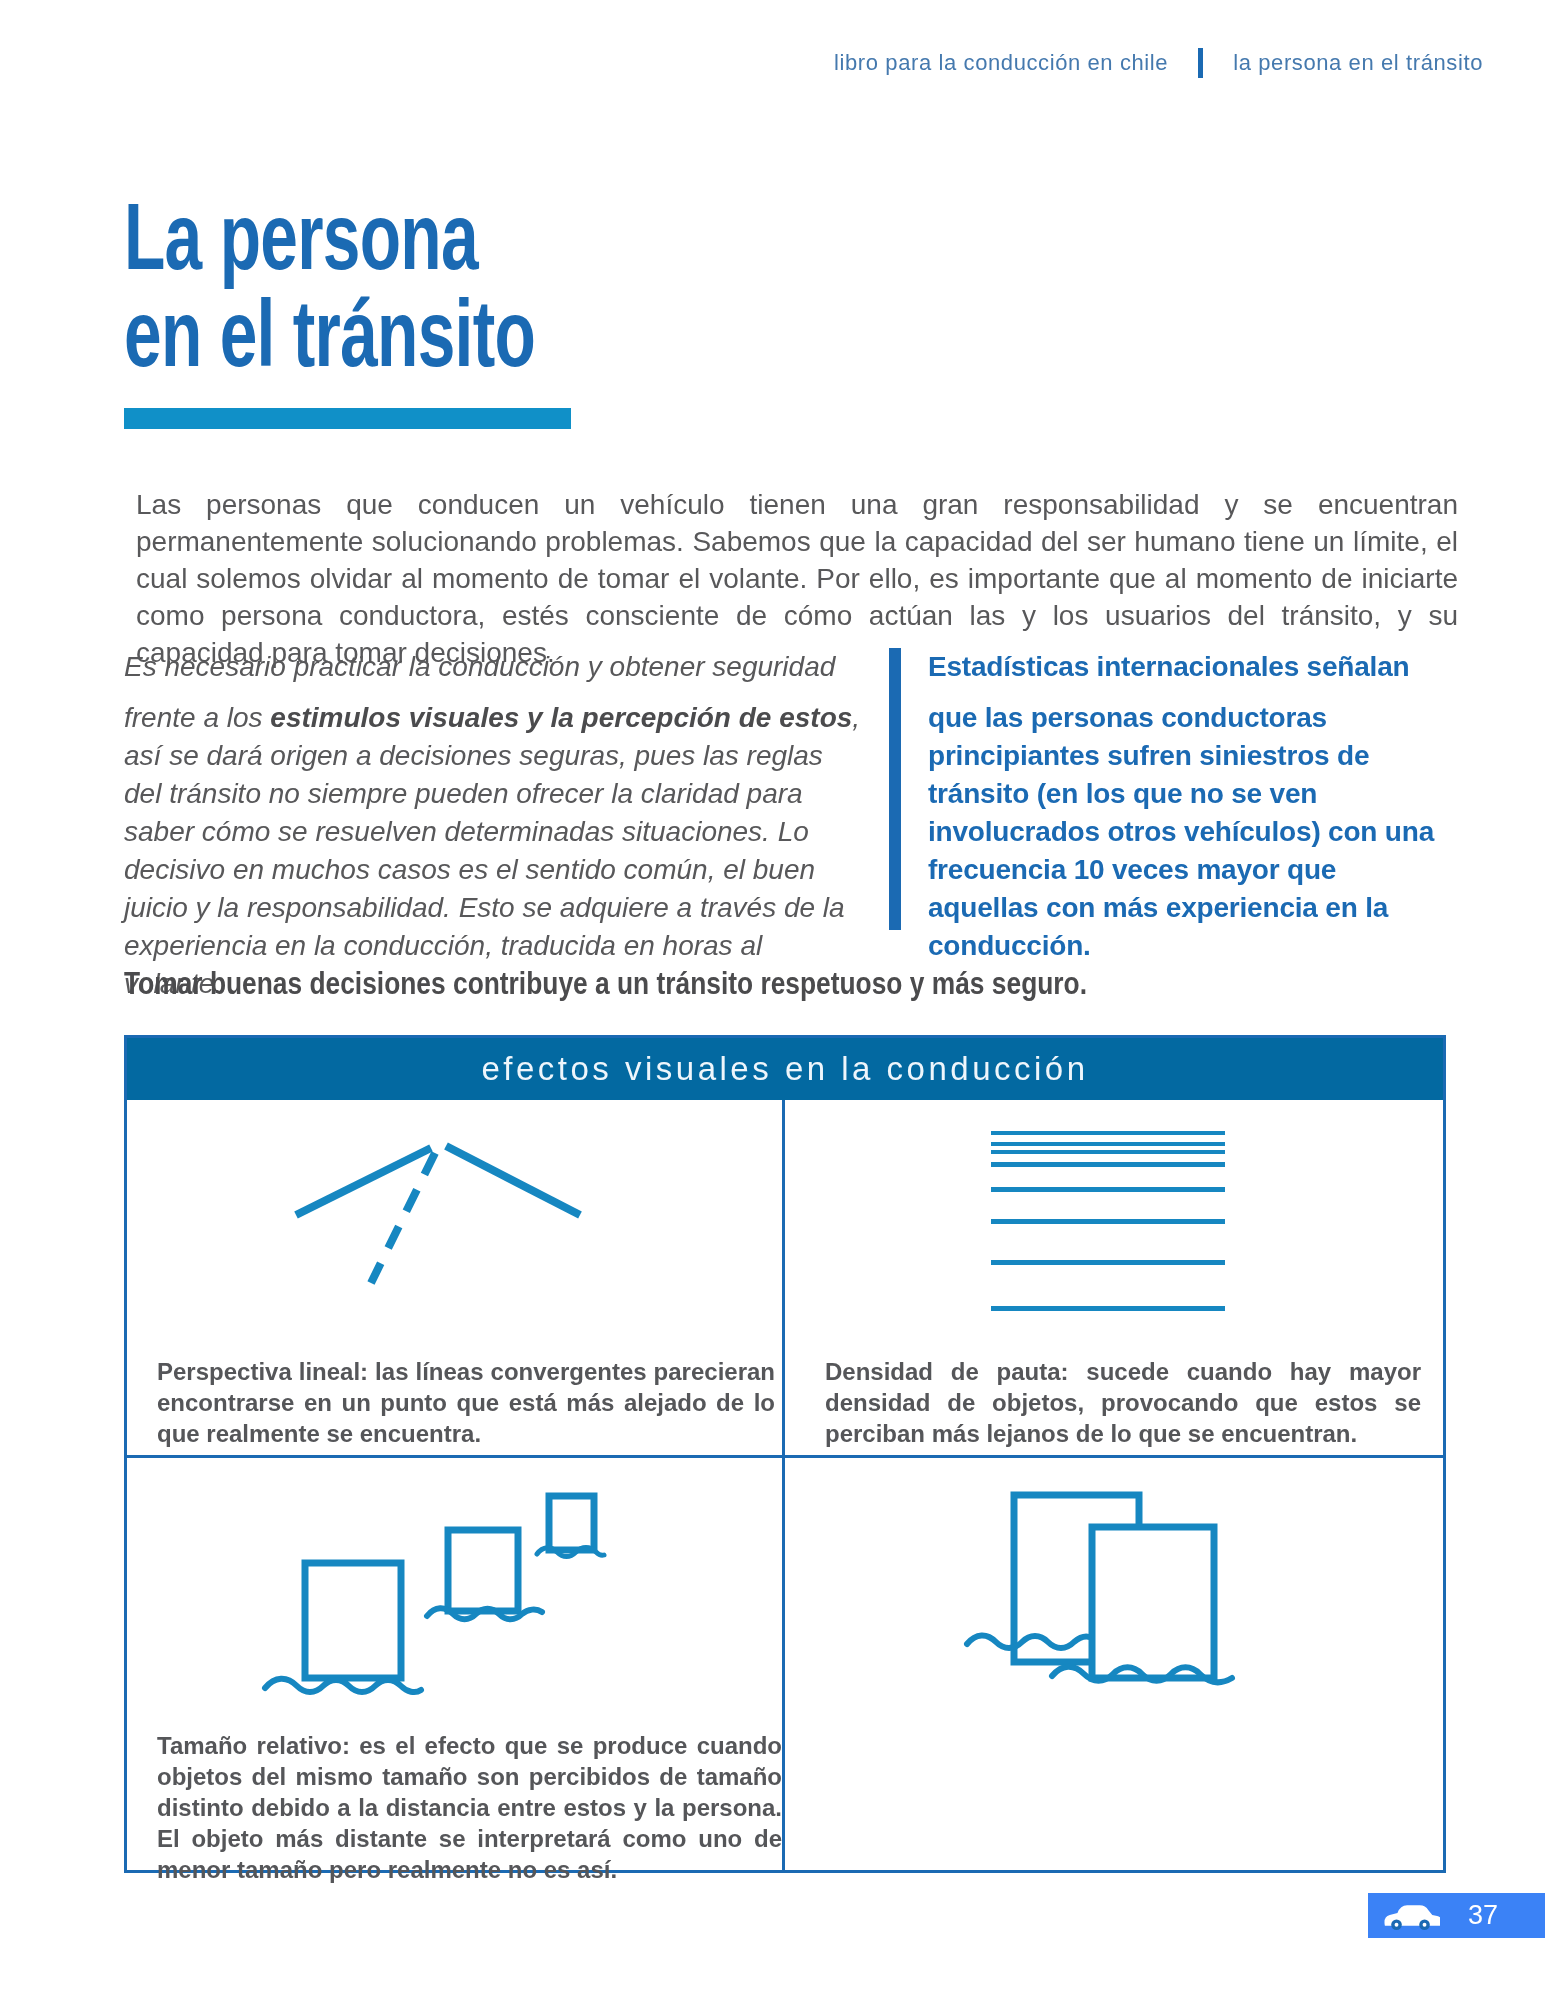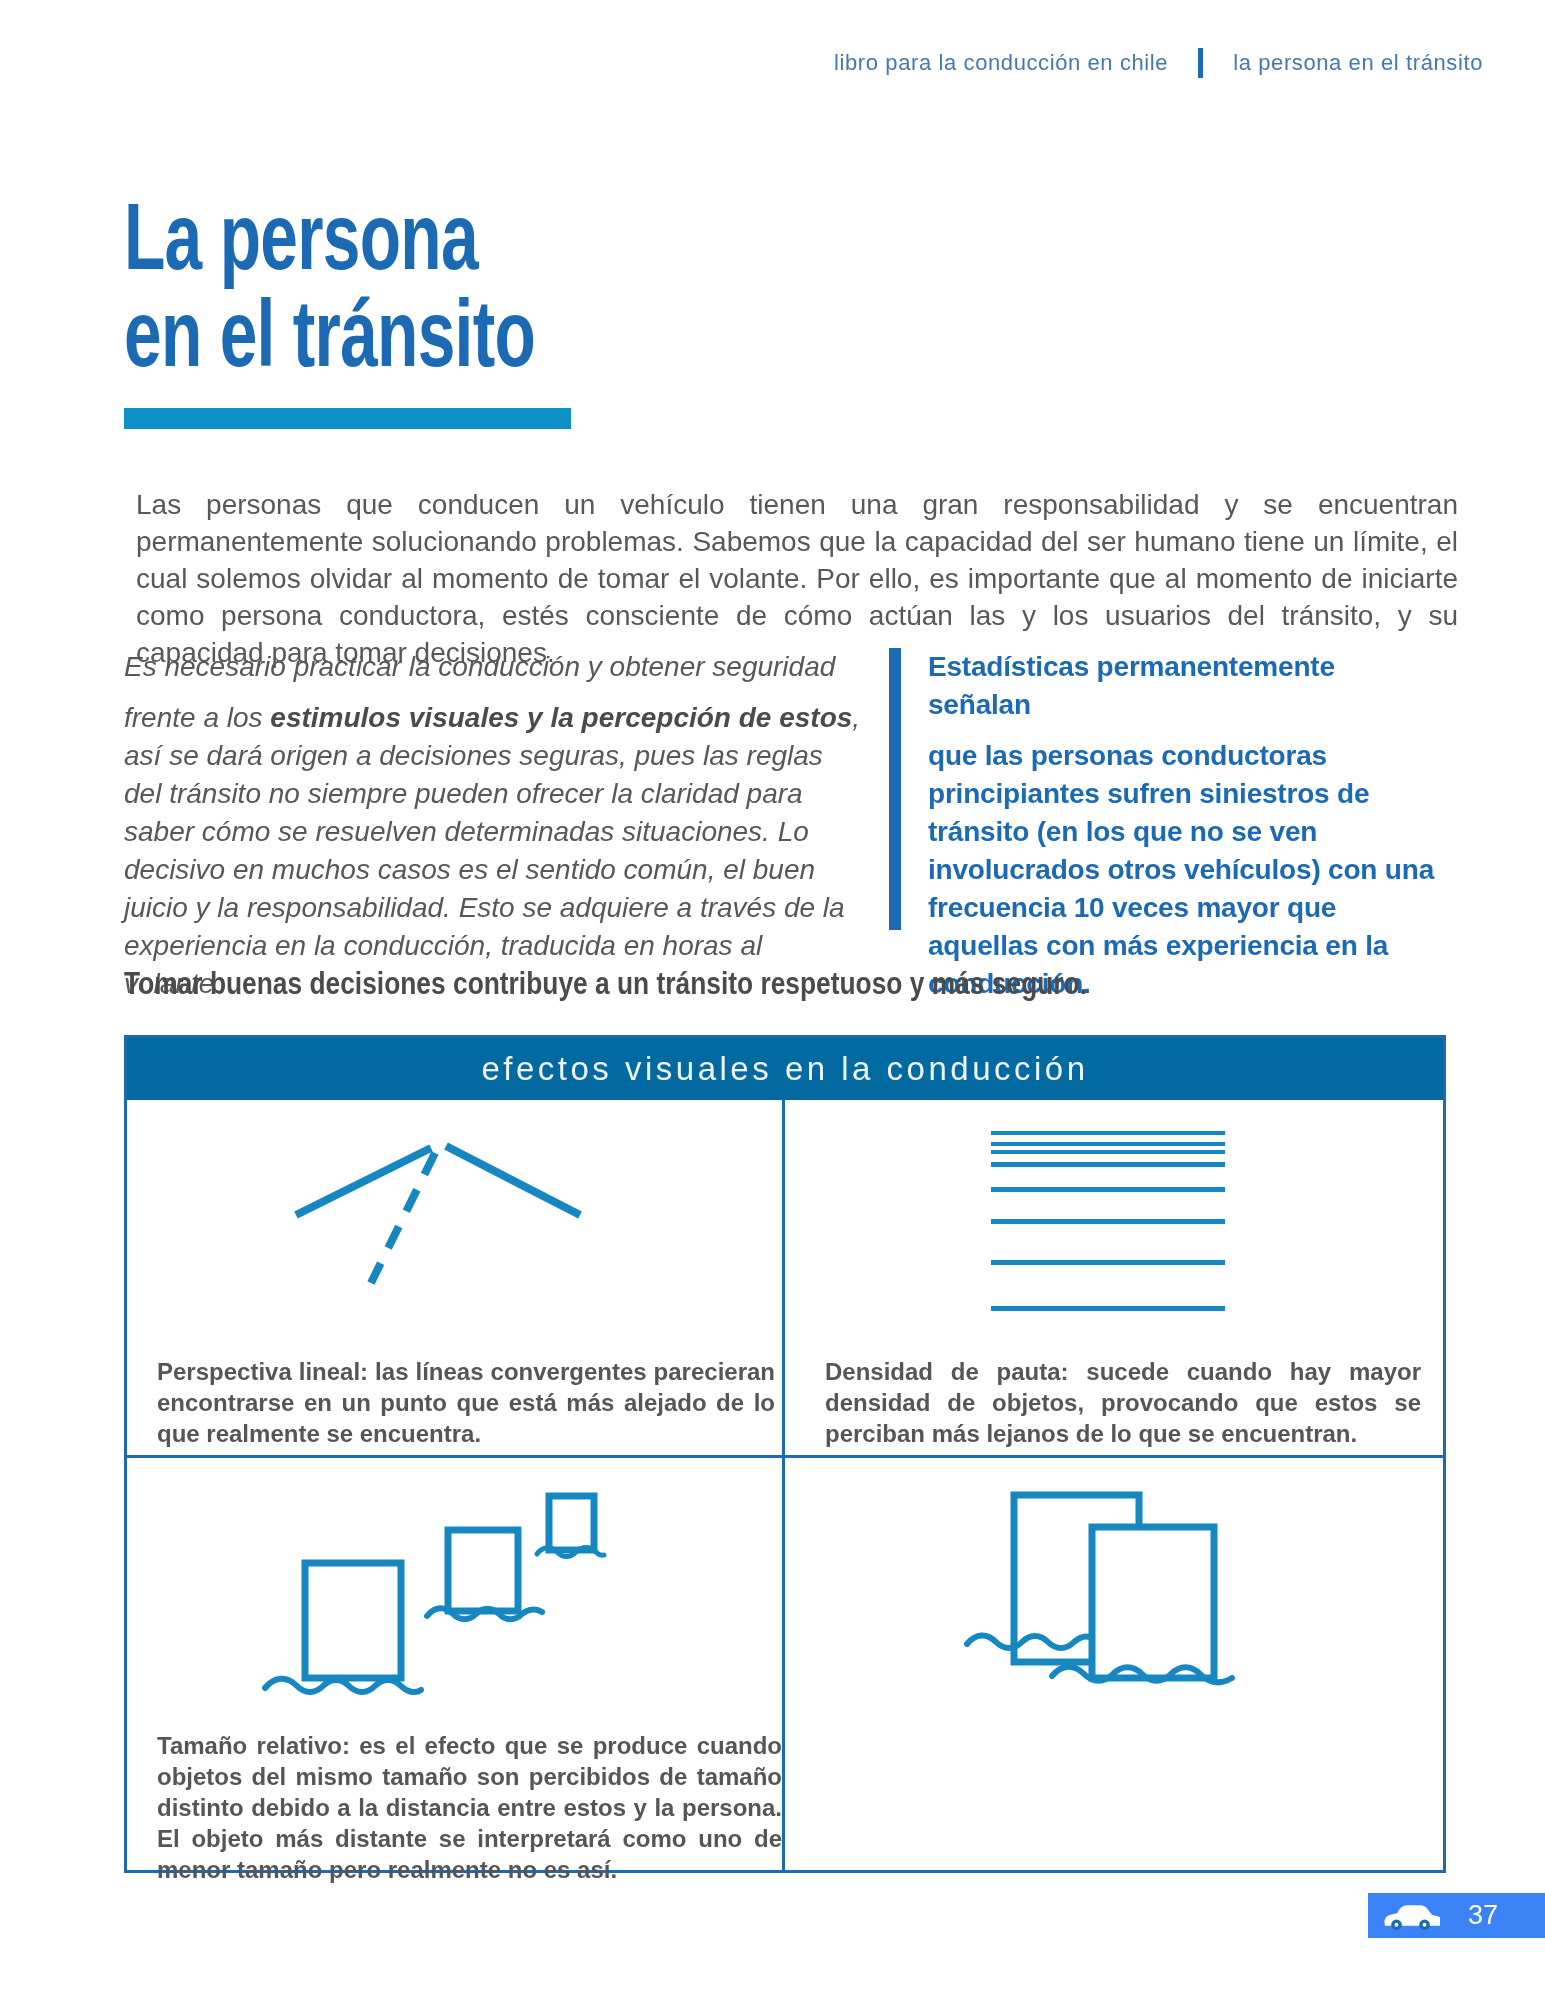--- a/index.html
+++ b/index.html
@@ -76,21 +76,21 @@
 
   <p class="intro">Las personas que conducen un vehículo tienen una gran responsabilidad y se encuentran permanentemente solucionando problemas. Sabemos que la capacidad del ser humano tiene un límite, el cual solemos olvidar al momento de tomar el volante. Por ello, es importante que al momento de iniciarte como persona conductora, estés consciente de cómo actúan las y los usuarios del tránsito, y su capacidad para tomar decisiones.</p>
 
   <div class="two-col">
     <div class="left-col">
       <p>Es necesario practicar la conducción y obtener seguridad</p>
       <p><span>frente a los </span><b>estimulos visuales y la percepción de estos</b><span>, así se dará origen a decisiones seguras, pues las reglas del tránsito no siempre pueden ofrecer la claridad para saber cómo se resuelven determinadas situaciones. Lo decisivo en muchos casos es el sentido común, el buen juicio y la responsabilidad. Esto se adquiere a través de la experiencia en la conducción, traducida en horas al volante.</span></p>
     </div>
     <div class="col-divider"></div>
     <div class="callout">
-      <p>Estadísticas permanentemente señalan</p>
+      <p>Estadísticas internacionales señalan</p>
       <p>que las personas conductoras principiantes sufren siniestros de tránsito (en los que no se ven involucrados otros vehículos) con una frecuencia 10 veces mayor que aquellas con más experiencia en la conducción.</p>
     </div>
   </div>
 
   <p class="closing">Tomar buenas decisiones contribuye a un tránsito respetuoso y más seguro.</p>
 
   <div class="effects-table">
     <div class="table-header">efectos visuales en la conducción</div>
     <div class="table-grid">
 

